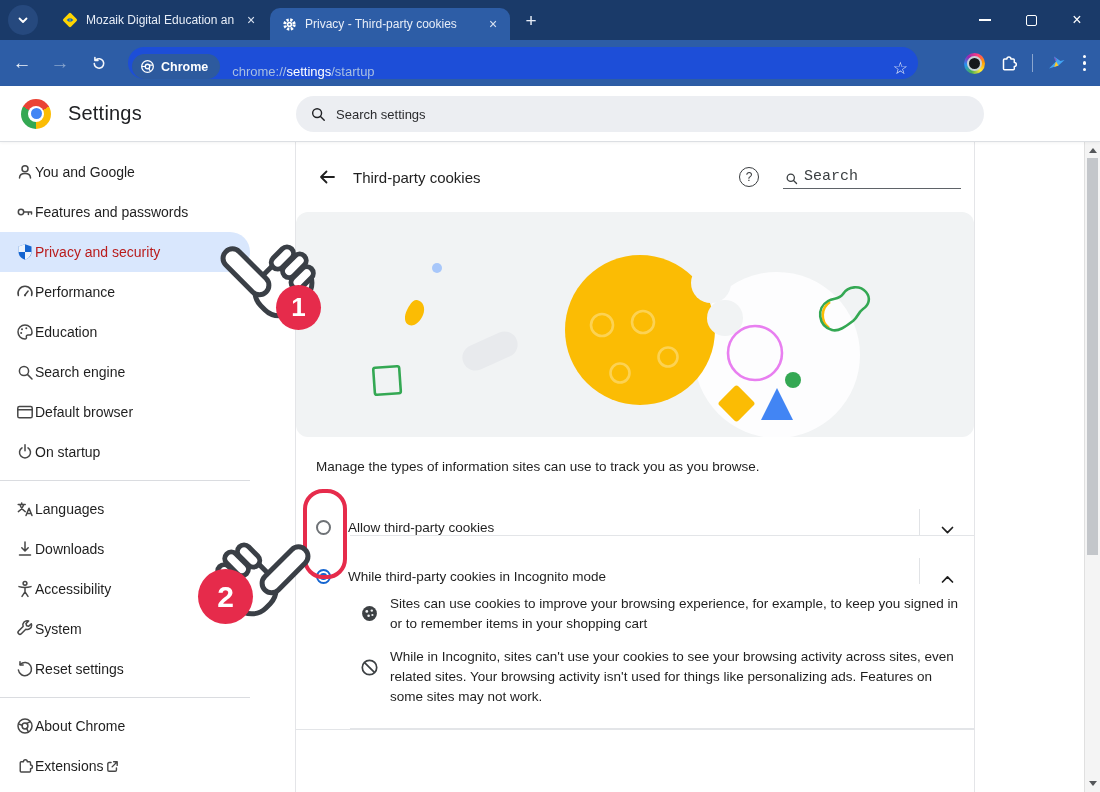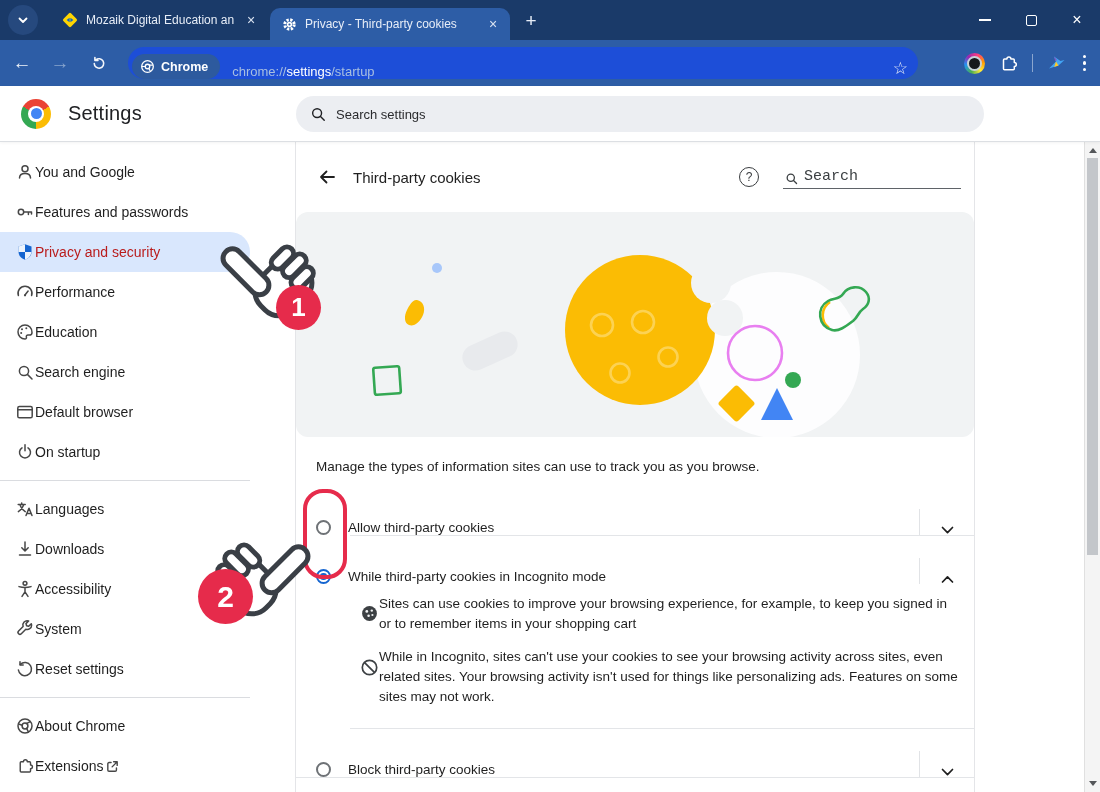--- a/index.html
+++ b/index.html
@@ -74,21 +74,21 @@
   .radio{width:15px;height:15px;border:2px solid #6e7276;border-radius:50%;flex:none;position:relative;cursor:pointer}
   .radio.on{border-color:#1565d0}
   .radio.on::after{content:"";position:absolute;inset:2.2px;background:#1565d0;border-radius:50%}
   .rlabel{margin-left:17px;font-size:13.5px;color:#1f1f1f;flex:1}
   .vsep{width:1px;height:26px;background:#e1e3e6}
   .chevcell{width:54px;display:flex;justify-content:center;align-items:center;cursor:pointer}
   .chevcell svg{stroke:#1f1f1f;fill:none;stroke-width:1.7;stroke-linecap:round;stroke-linejoin:round}
   .divider{height:1px;background:#e3e5e8;margin-left:54px}
   .divider.full{margin-left:0}
   .details{padding:10px 14px 8px 64px}
-  .detail{display:flex;margin-bottom:13px;align-items:flex-start}
+  .detail{display:flex;gap:11px;margin-bottom:13px;align-items:flex-start}
   .dico{flex:none;margin-top:11px}
   .detail.first .dico{margin-top:10px}
   .dtext{font-size:13.5px;line-height:20px;color:#1f1f1f;max-width:588px}
 
   
   #scrollbar{position:absolute;right:0;top:0;width:16px;height:650px;background:#f4f4f4;border-left:1px solid #e0e0e0}
   .sb-up{position:absolute;top:6px;left:4px;width:0;height:0;border-left:4px solid transparent;border-right:4px solid transparent;border-bottom:5px solid #545659}
   .sb-down{position:absolute;bottom:6px;left:4px;width:0;height:0;border-left:4px solid transparent;border-right:4px solid transparent;border-top:5px solid #545659}
   .sb-thumb{position:absolute;top:16px;left:2px;width:11px;height:397px;background:#c3c6ca}
 
@@ -433,30 +433,20 @@
             <svg width="19" height="19" viewBox="0 0 19 19">
                 <circle cx="9.5" cy="9.5" r="7.2" fill="none" stroke="#3c4043" stroke-width="1.7"></circle>
                 <path d="M4.6 4.6 L14.4 14.4" stroke="#3c4043" stroke-width="1.7"></path>
               </svg>
           </span>
           <span class="dtext">While in Incognito, sites can't use your cookies to see your browsing activity across sites, even related sites. Your browsing activity isn't used for things like personalizing ads. Features on some sites may not work.</span>
         </div>
       </div>
       <div class="divider"></div>
 
-      <div class="orow">
-        <span class="radio"></span>
-        <span class="rlabel">Block third-party cookies</span>
-        <span class="vsep"></span>
-        <span class="chevcell">
-            <svg width="13" height="9" viewBox="0 0 13 9">
-              <path d="M1.5 1.5 L6.5 6.7 L11.5 1.5"></path>
-            </svg>
-          </span>
-      </div>
       <div class="divider full"></div>
     </div>
 
     <div id="scrollbar">
       <div class="sb-up"></div>
       <div class="sb-thumb"></div>
       <div class="sb-down"></div>
     </div>
   </div>
 

